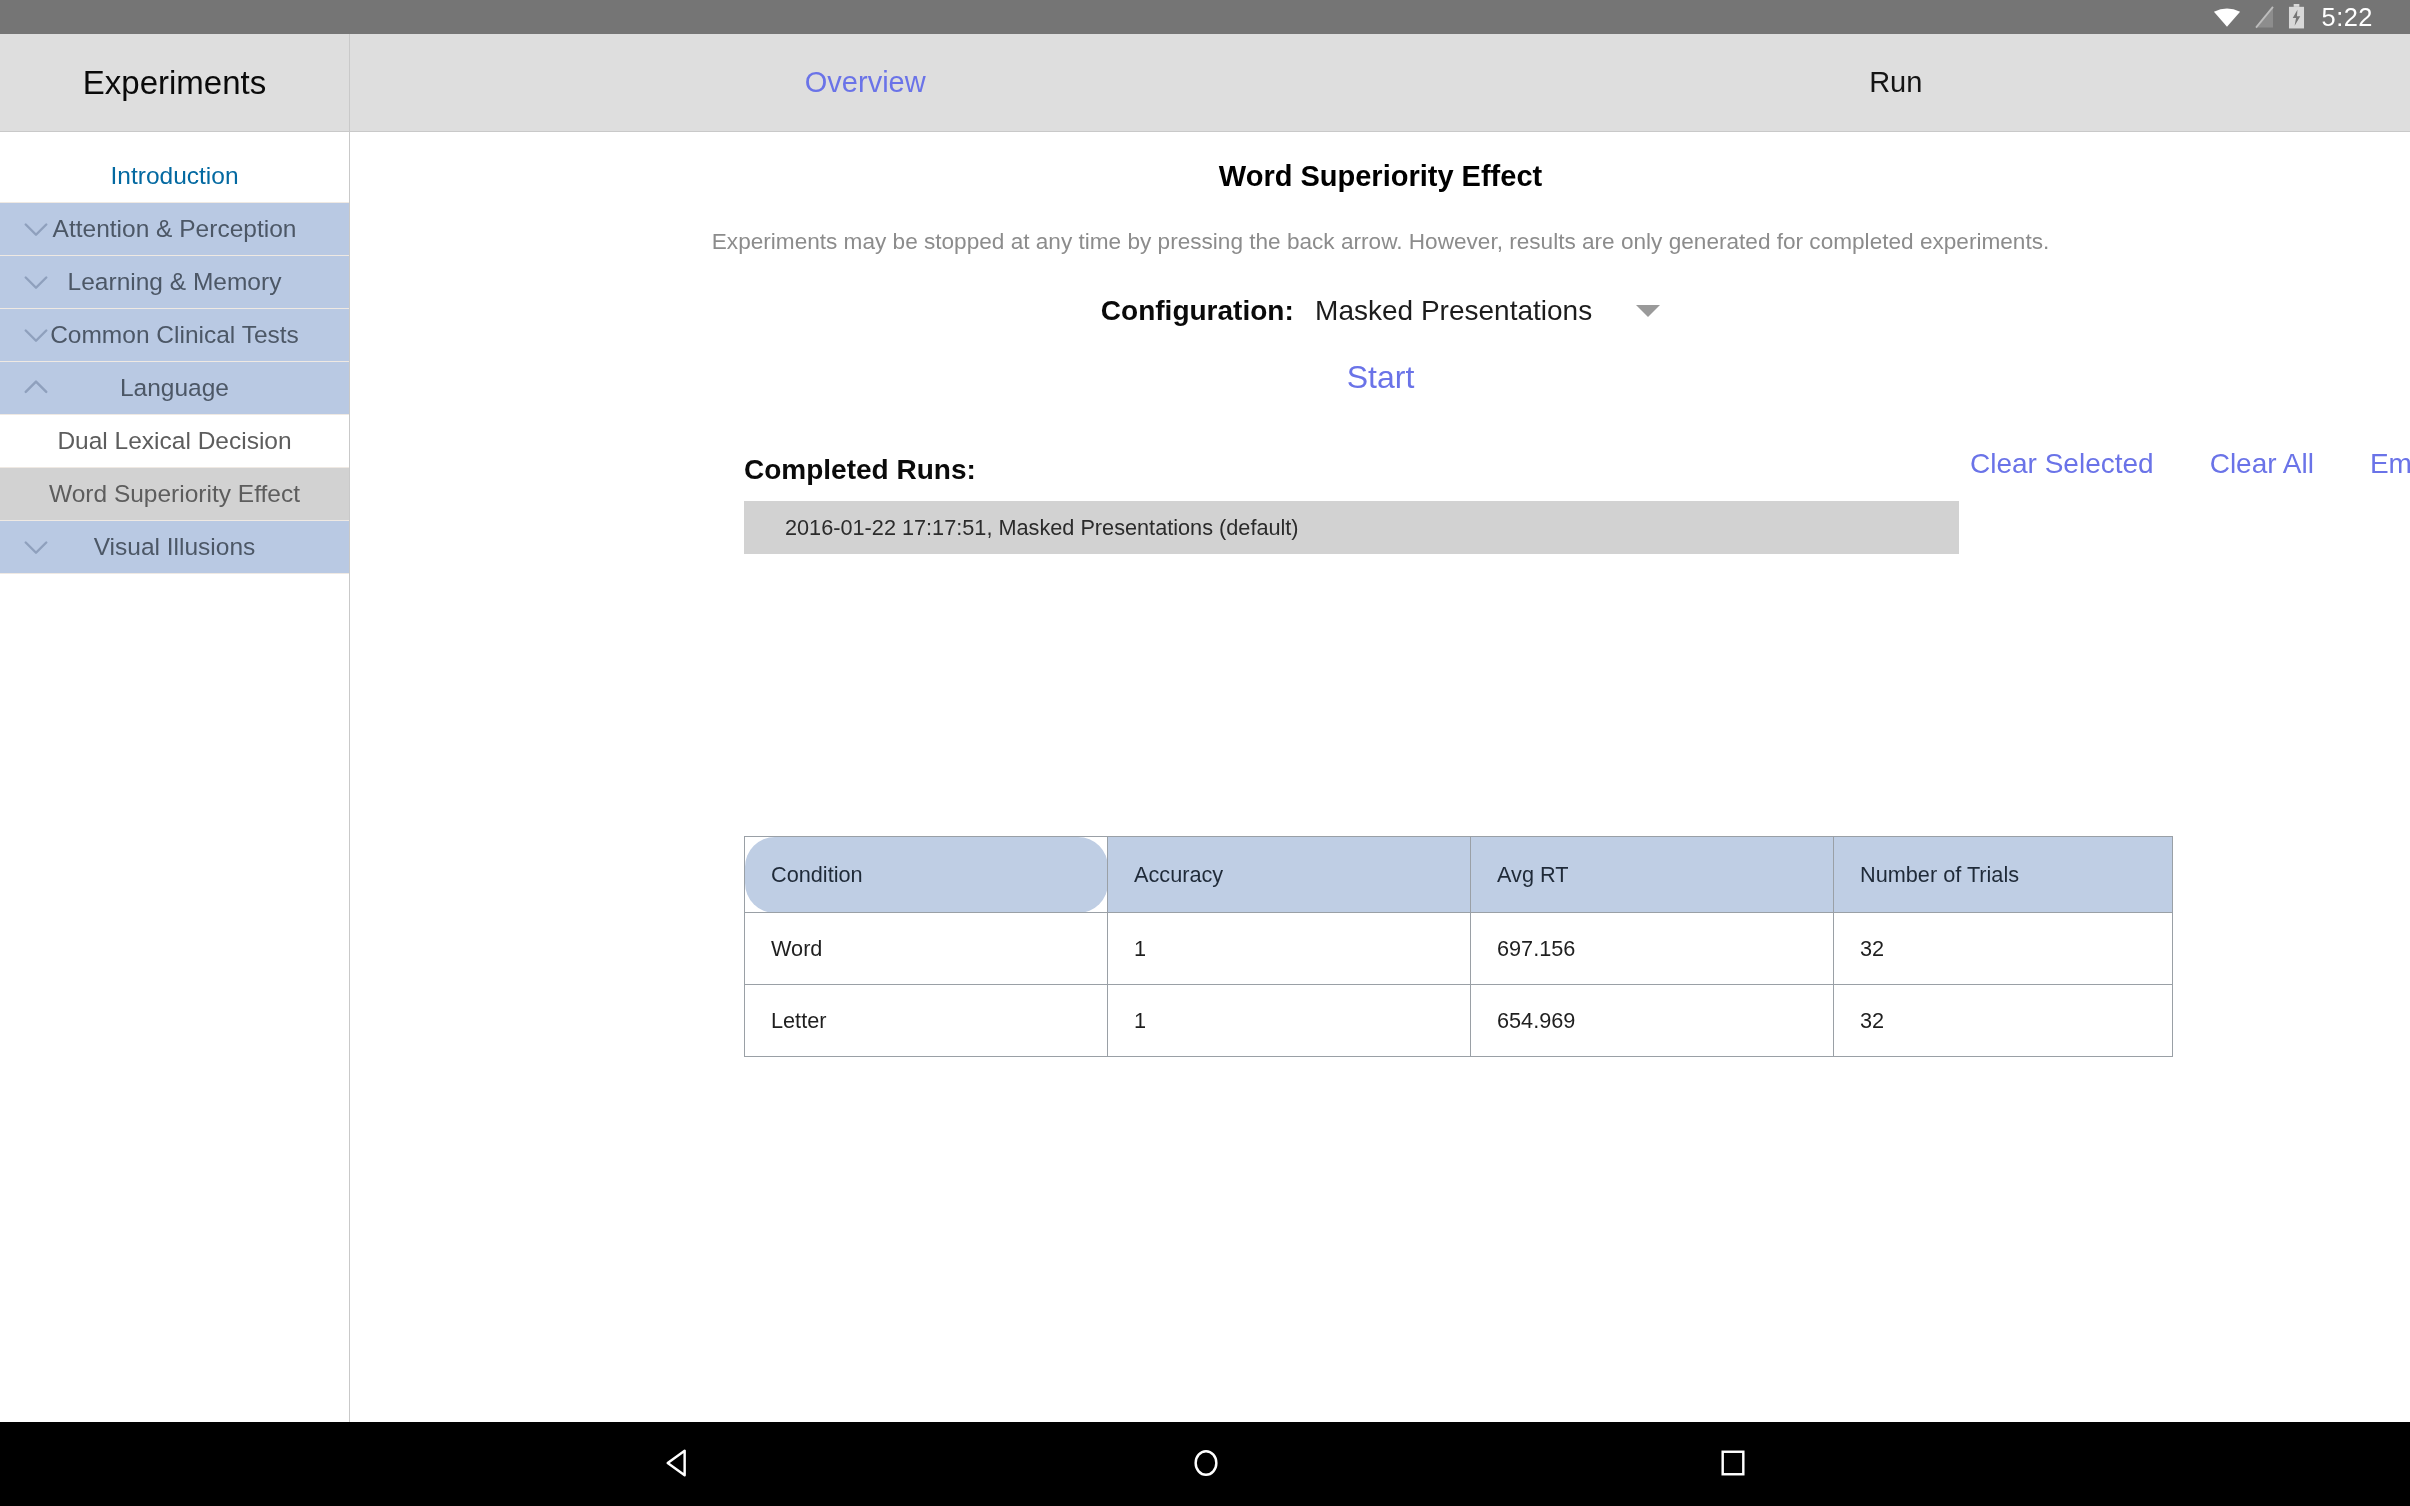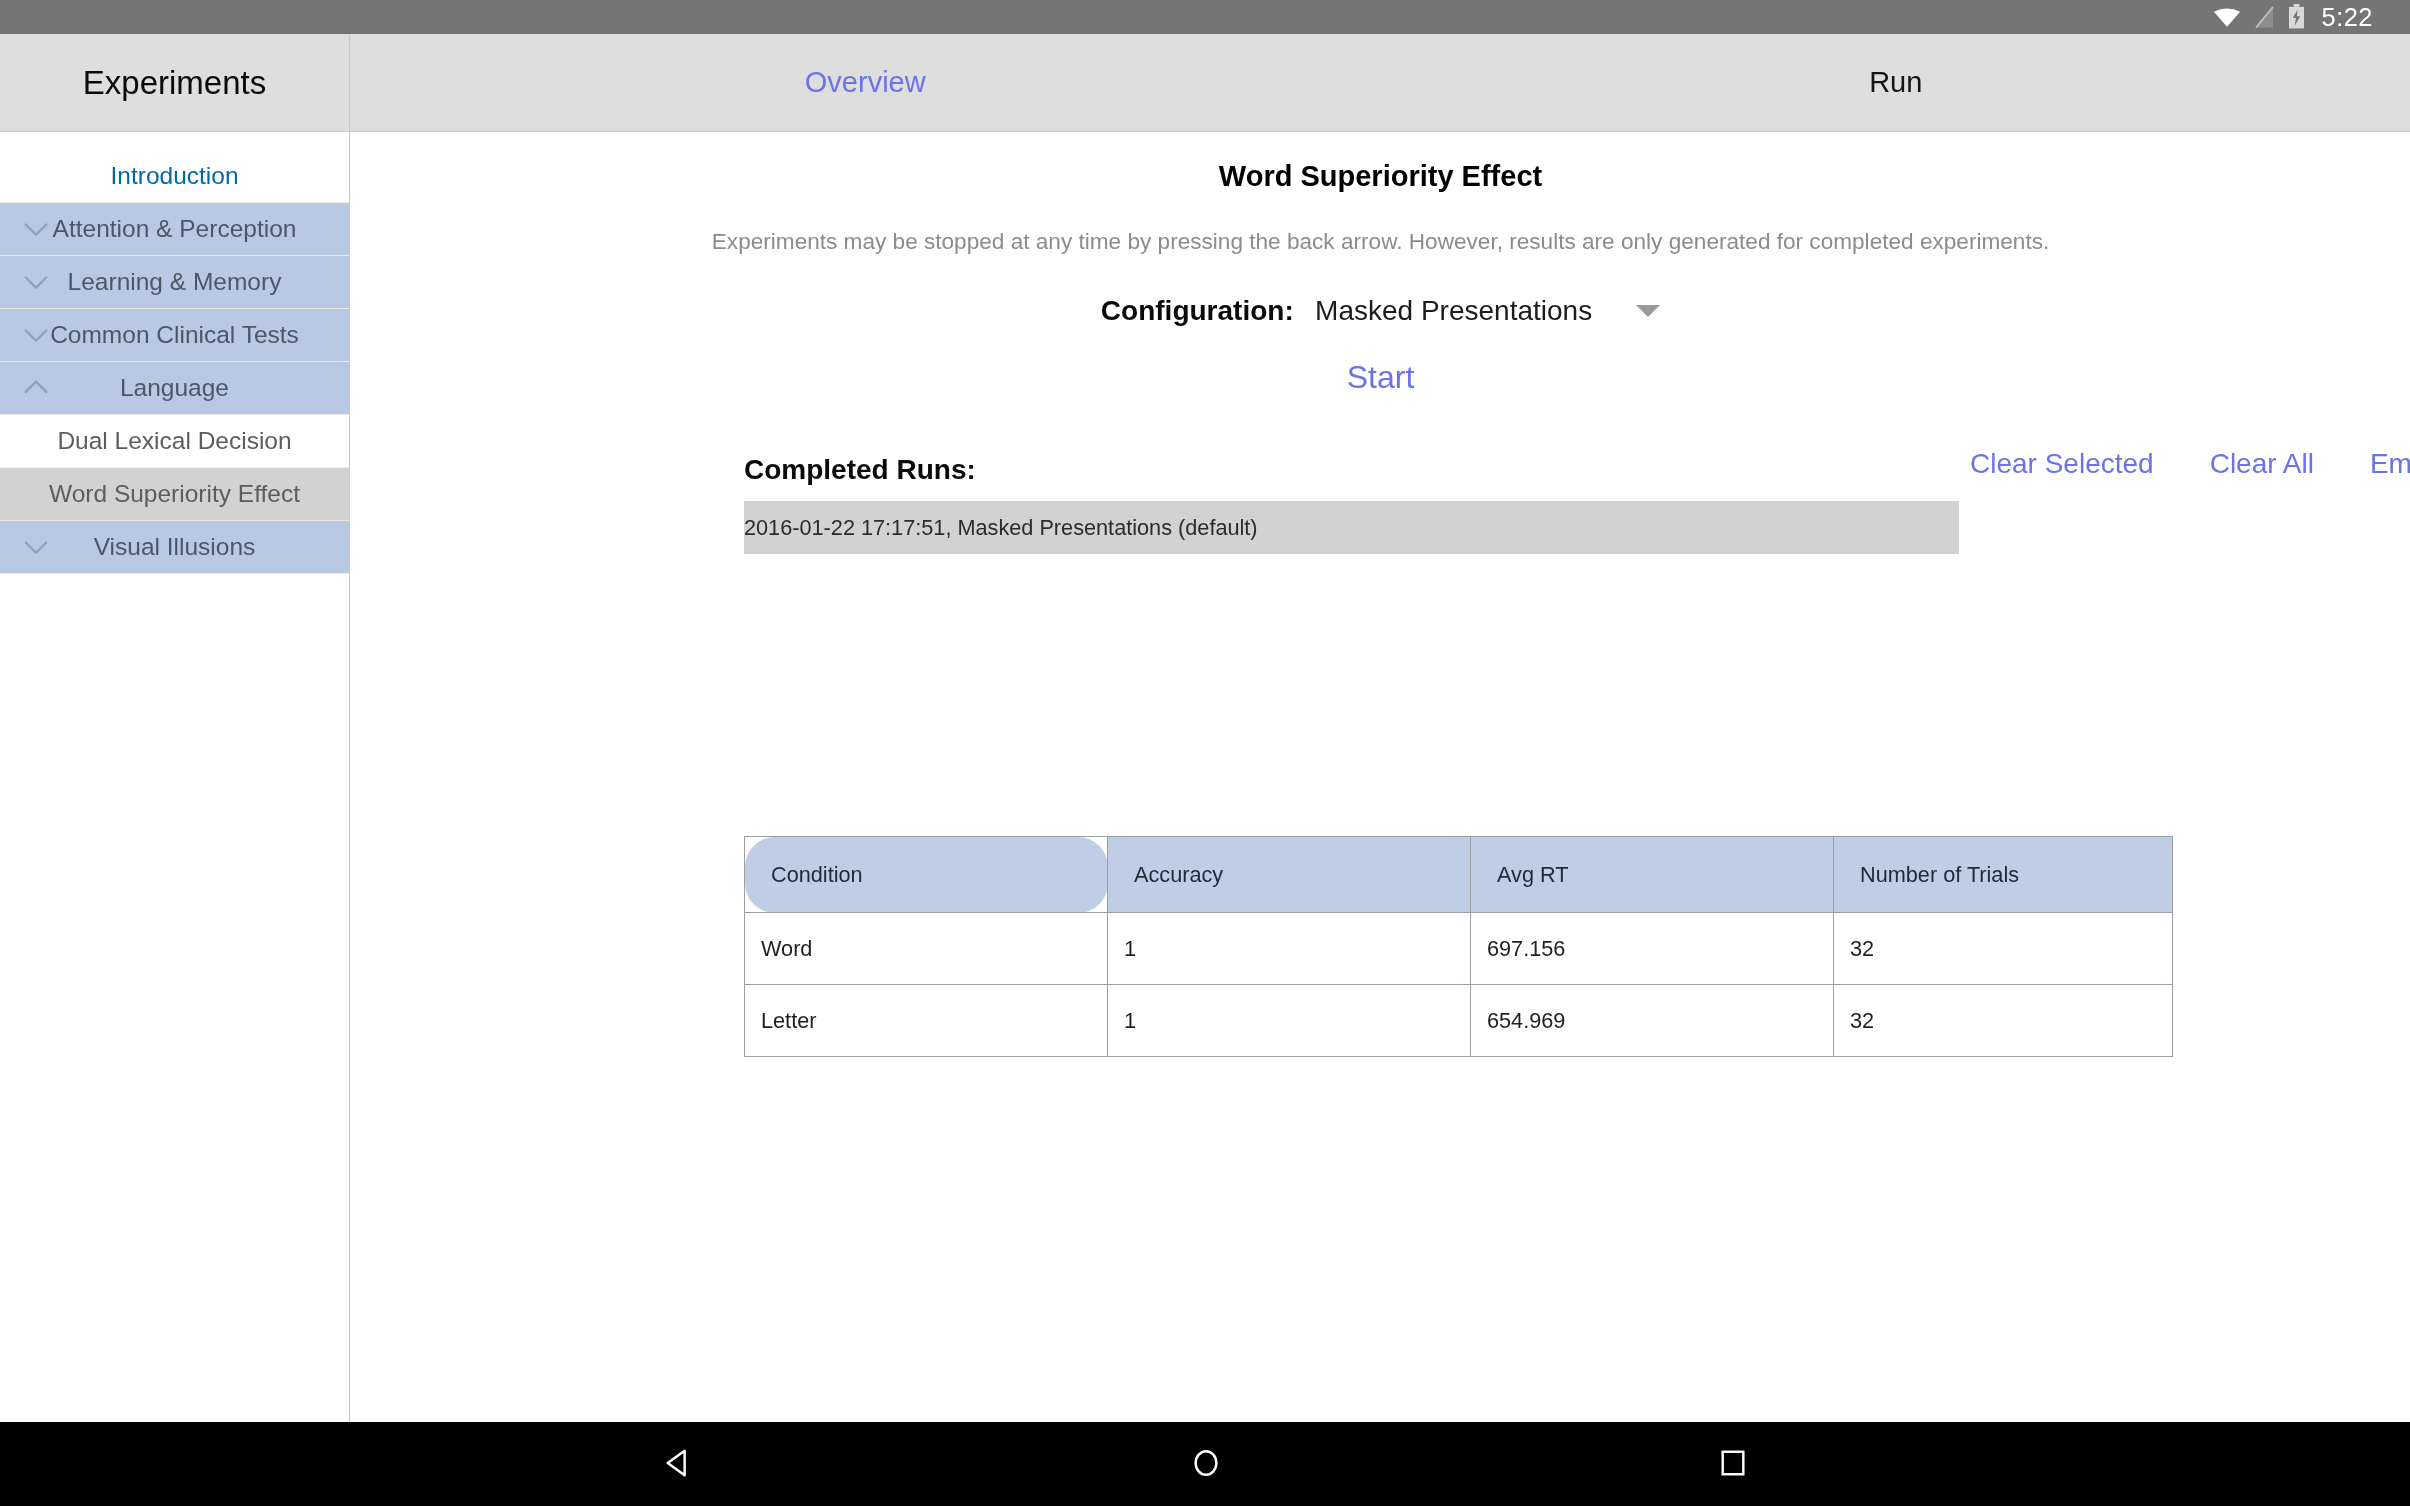--- a/index.html
+++ b/index.html
@@ -112,20 +112,21 @@
     position: absolute; left: 394px; top: 0;
     font-size: 28px; font-weight: bold; color: #0a0a0a;
   }
   .run-list {
     position: absolute; left: 394px; top: 47px;
     width: 1215px;
   }
   .run-item {
     background: #d2d2d2; height: 53px;
     display: flex; align-items: center;
+    padding-left: 41px;
     font-size: 21.7px; color: #2b2b2b;
   }
 
   .actions {
     position: absolute; left: 1620px; top: -5.6px;
     width: 282px;
     display: flex; flex-direction: row; align-items: flex-end;
     gap: 56px;
   }
   .action-link { font-size: 28px; color: #6a73e8; white-space: nowrap; }
@@ -139,21 +140,21 @@
   .results-table th {
     background: #bfcee4; color: #1f2a38;
     font-size: 21.7px; font-weight: normal; text-align: left;
     padding: 24.5px 0 24.5px 26px;
     border: 0.9px solid #9aa0a6;
     height: 72px;
   }
   .results-table td {
     background: #ffffff; color: #1f1f1f;
     font-size: 21.7px; text-align: left;
-    padding: 21px 0 21px 16px;
+    padding: 21px 0 21px 26px;
     border: 0.9px solid #9aa0a6;
     height: 72px;
   }
   .col-0 { width: 363px; border-radius: 30px; }
   .col-1 { width: 363px; }
   .col-2 { width: 363px; }
   .col-3 { width: 339px; }
 
   
   .navbar {

